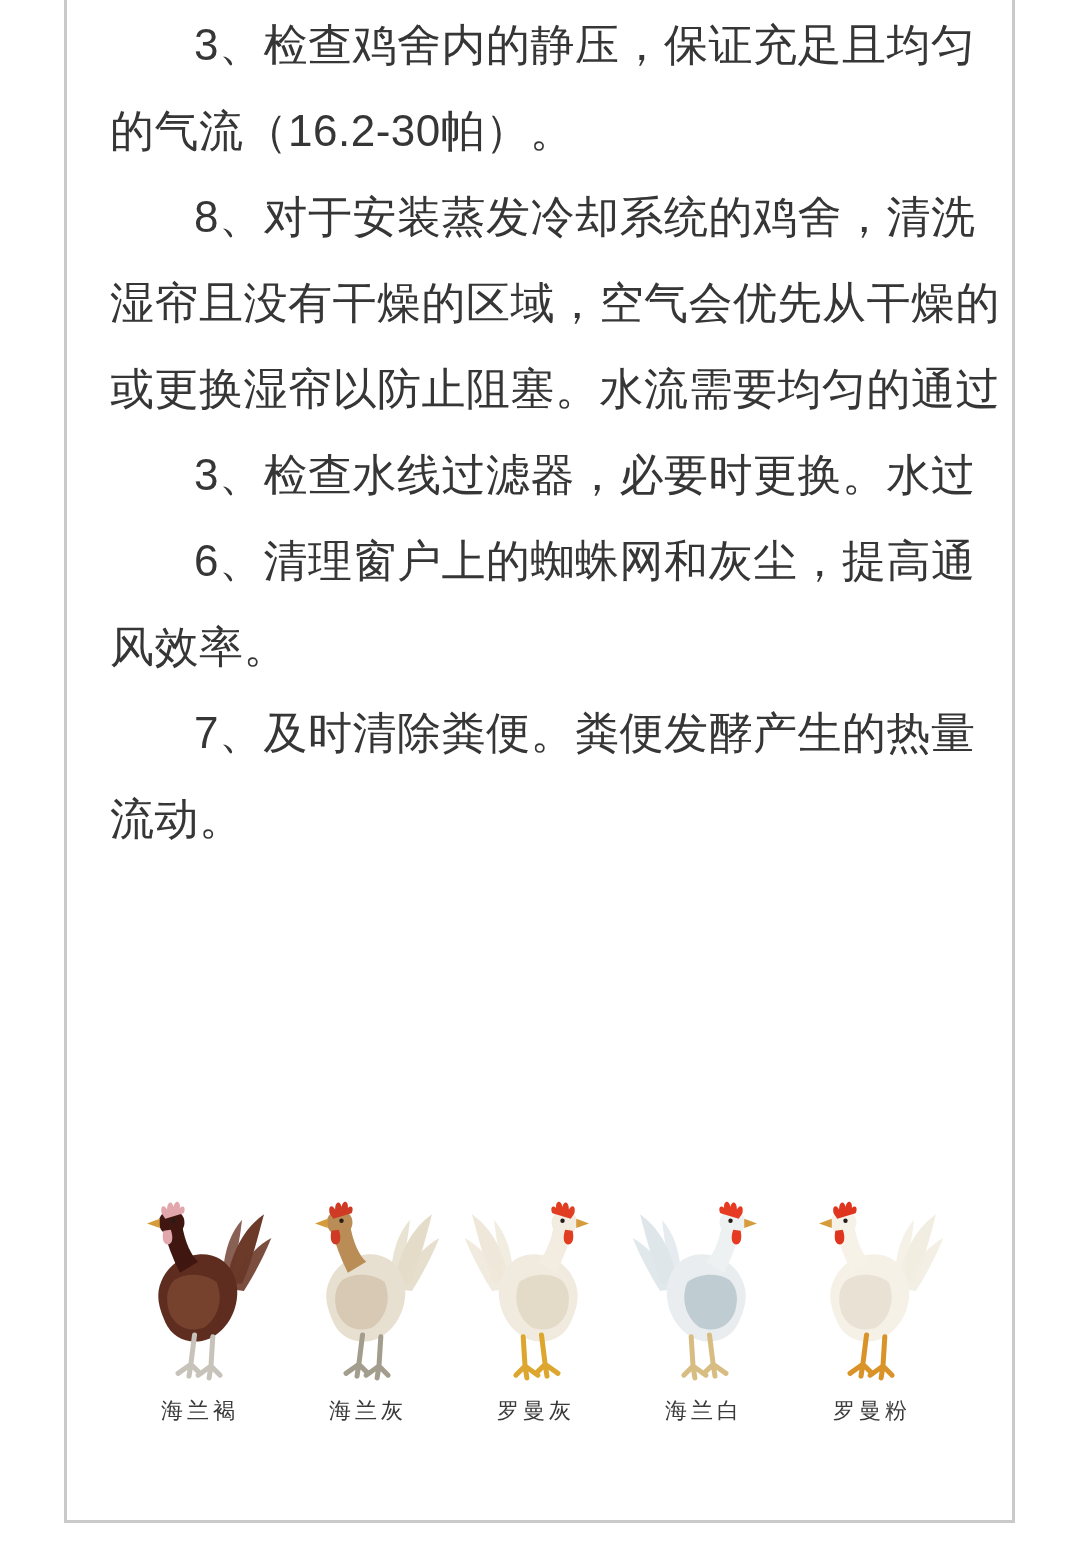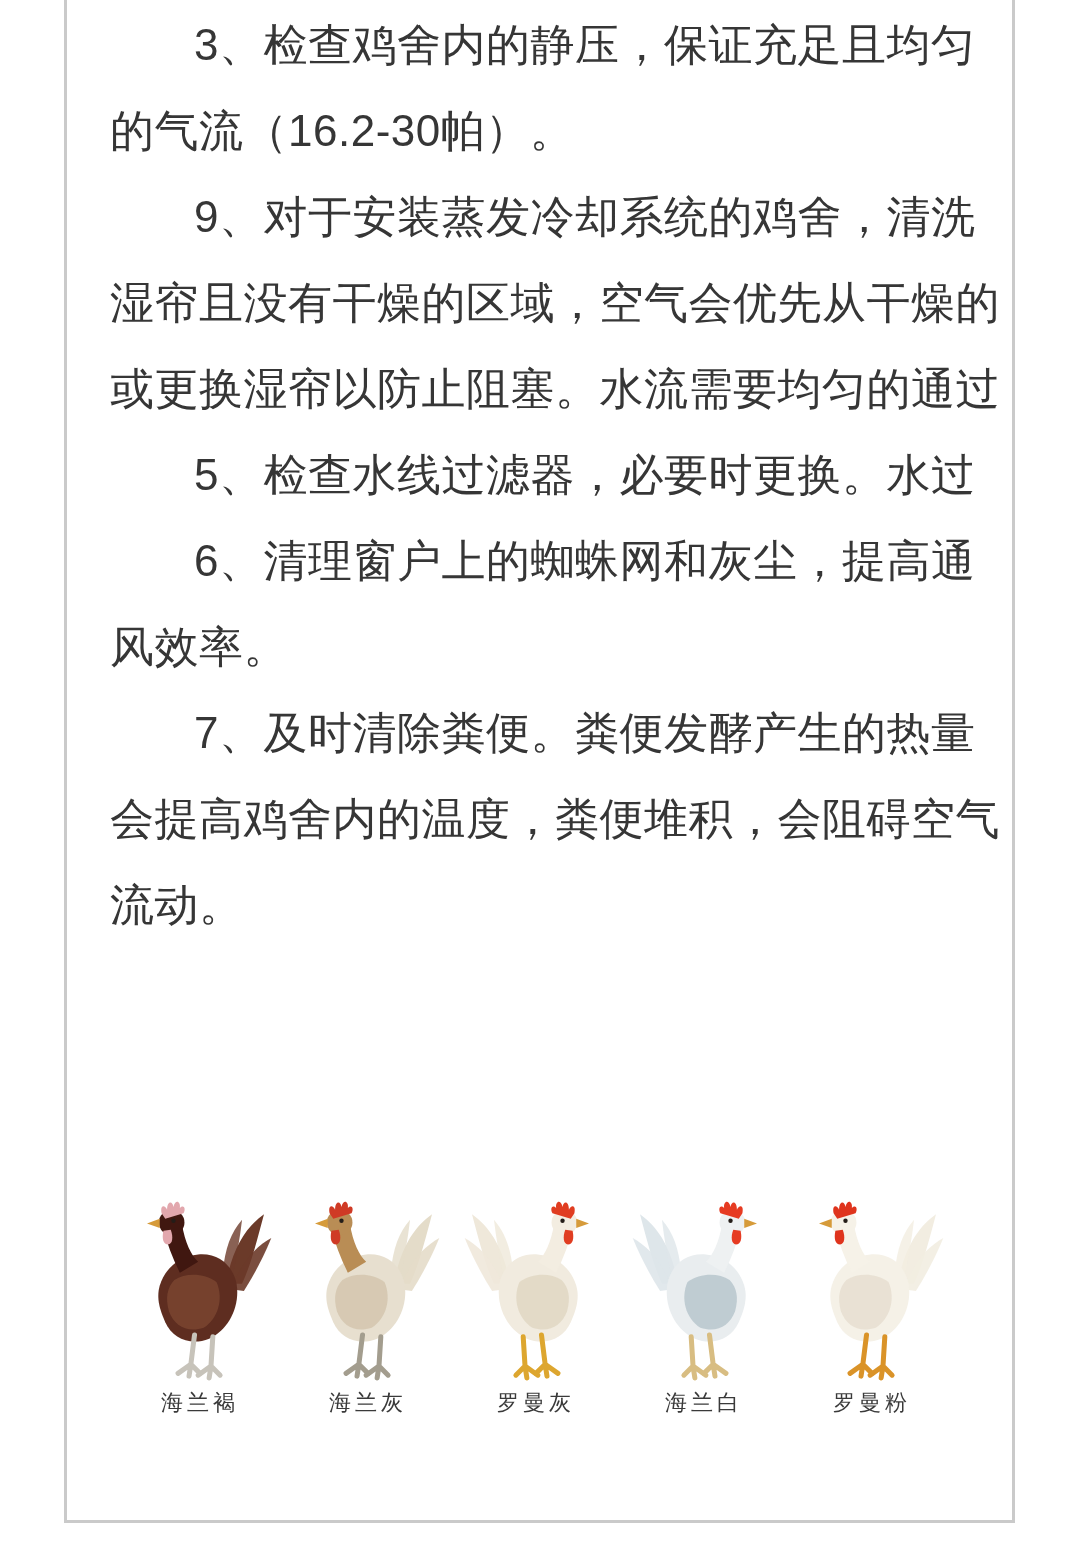--- a/index.html
+++ b/index.html
@@ -54,21 +54,21 @@
     flex-direction: column;
     align-items: center;
   }
   .breed svg.hen {
     width: 150px;
     height: 192px;
     display: block;
   }
   .breed.flip svg.hen { transform: scaleX(-1); }
   .blabel {
-    margin-top: 0;
+    margin-top: 8px;
     font-size: 22px;
     color: #3a3a3a;
     letter-spacing: 4px;
     white-space: nowrap;
   }
 </style>
 </head>
 <body>
 
 <svg width="0" height="0" style="position:absolute" aria-hidden="true">
@@ -90,28 +90,27 @@
     </g>
   </symbol>
 </svg>
 
 <div class="page">
   <div class="frame"></div>
 
   <div class="article">
     <div class="line ind">3、检查鸡舍内的静压，保证充足且均匀</div>
     <div class="line">的气流（16.2-30帕）。</div>
-    <div class="line ind">9、对于安装蒸发冷却系统的鸡舍，清洗</div>
+    <div class="line ind">8、对于安装蒸发冷却系统的鸡舍，清洗</div>
     <div class="line">湿帘且没有干燥的区域，空气会优先从干燥的</div>
     <div class="line">或更换湿帘以防止阻塞。水流需要均匀的通过</div>
-    <div class="line ind">5、检查水线过滤器，必要时更换。水过</div>
+    <div class="line ind">3、检查水线过滤器，必要时更换。水过</div>
     <div class="line ind">6、清理窗户上的蜘蛛网和灰尘，提高通</div>
     <div class="line">风效率。</div>
     <div class="line ind">7、及时清除粪便。粪便发酵产生的热量</div>
-    <div class="line">会提高鸡舍内的温度，粪便堆积，会阻碍空气</div>
     <div class="line">流动。</div>
   </div>
 
   <div class="gallery">
     <div class="breed" style="--body: #5e2d20; --body2: #7a4530; --tail: #6b3a29; --neck: #401710; --comb: #e2a7ad; --legs: #c7c3ba;">
       <svg class="hen">
           <use href="#hen"></use>
         </svg>
       <div class="blabel">海兰褐</div>
     </div>

